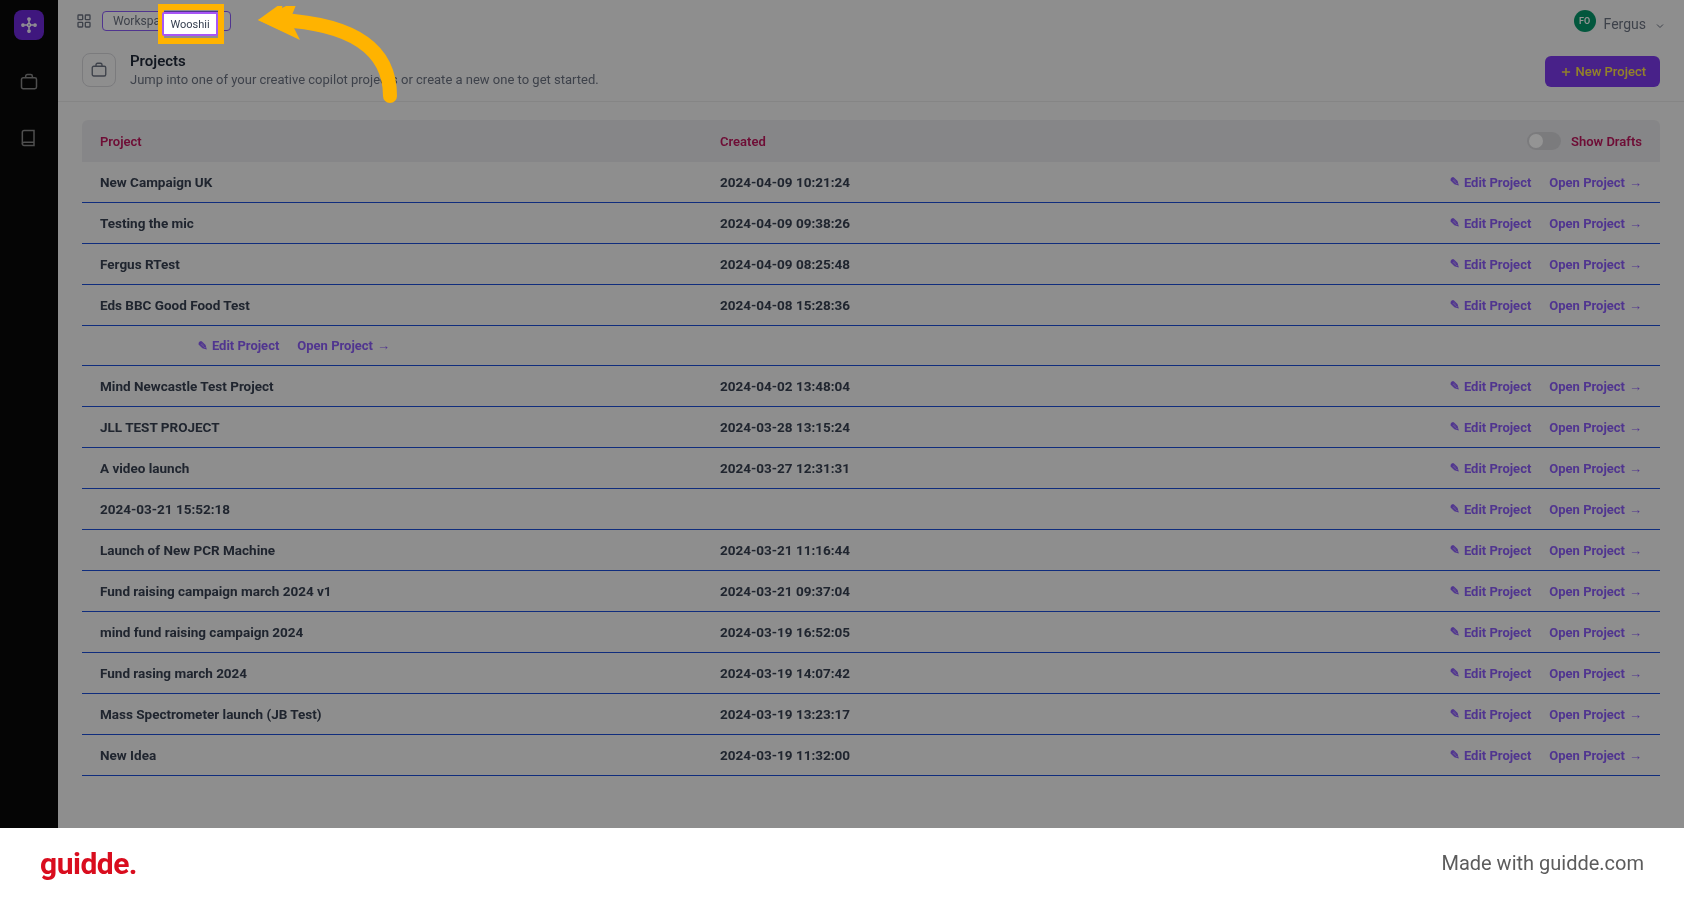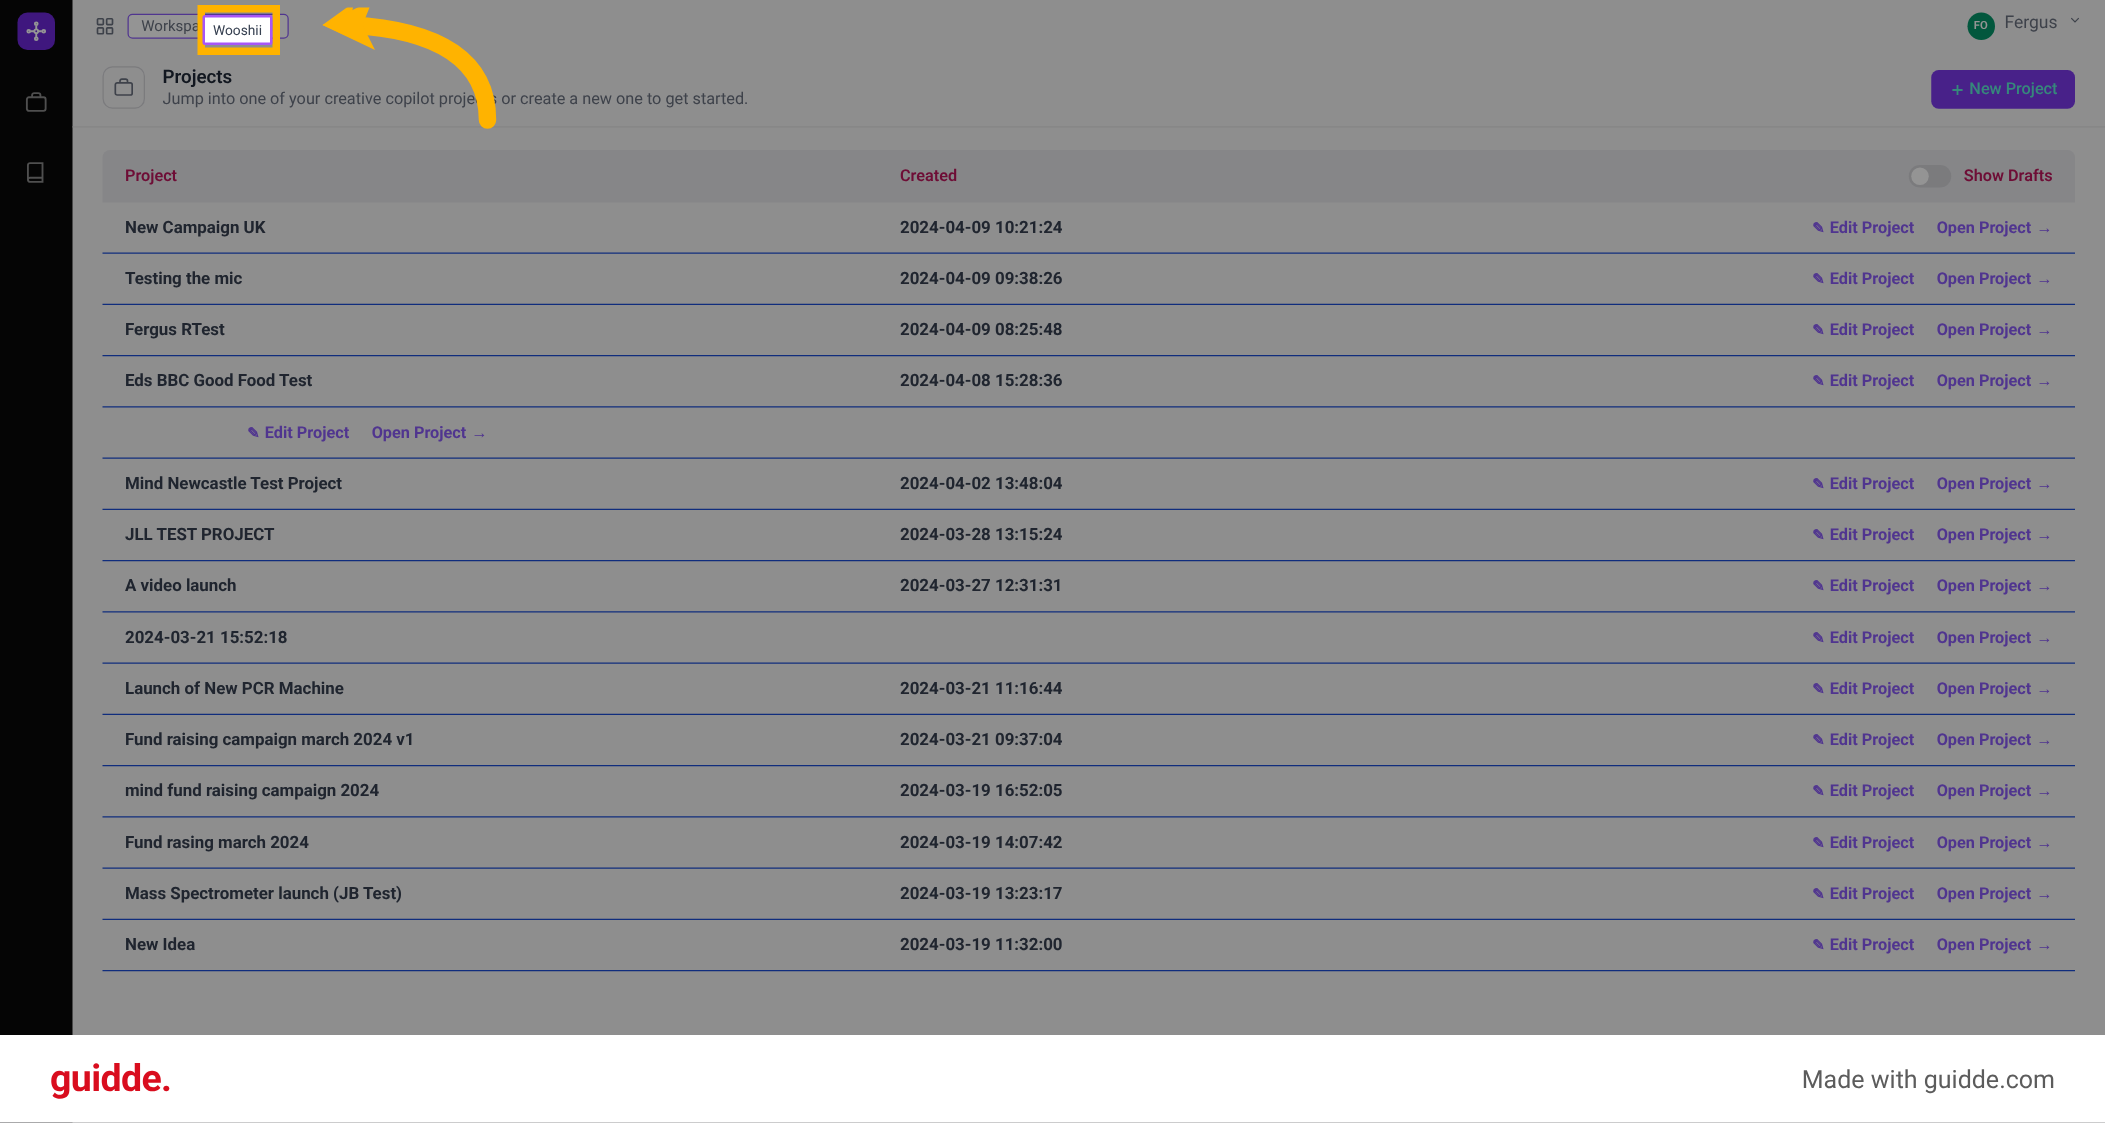--- a/index.html
+++ b/index.html
@@ -18,29 +18,29 @@
 .sidebar .nav-icon { width: 28px; height: 28px; display: flex; align-items: center; justify-content: center; color: #888; }
 
 .main { flex: 1; display: flex; flex-direction: column; }
 
 .topbar { height: 42px; display: flex; align-items: center; padding: 0 18px; gap: 10px; }
 .topbar .grid-icon { color: #6b7280; display:flex; align-items:center; }
 .workspace-chip { border: 1px solid #8b5cf6; border-radius: 4px; padding: 2px 10px; font-size: 12px; color: #4b5563; display: flex; align-items: center; gap: 2px; background:#fff; }
 .workspace-chip .ws-label { color: #6b7280; }
 .workspace-chip .ws-name { color: #374151; }
 .topbar .spacer { flex: 1; }
-.user-chip { display: flex; align-items: flex-start; gap: 8px; color: #6b7280; font-size: 14px; }
+.user-chip { display: flex; align-items: flex-end; gap: 8px; color: #6b7280; font-size: 14px; }
 .avatar { width: 22px; height: 22px; border-radius: 50%; background: #059669; color: #fff; font-size: 9px; font-weight: 600; display: flex; align-items: center; justify-content: center; }
 
 .page-header { display: flex; align-items: flex-end; padding: 10px 24px 14px 24px; gap: 14px; border-bottom: 1px solid #e5e5e5; }
 .page-header .ph-icon { width: 34px; height: 34px; border: 1px solid #d4d4d8; border-radius: 8px; display: flex; align-items: center; justify-content: center; color: #6b7280; }
 .ph-text .ph-title { font-size: 15px; font-weight: 600; color: #1f2937; }
 .ph-text .ph-sub { font-size: 13px; color: #6b7280; margin-top: 2px; }
 .page-header .spacer { flex: 1; }
-.new-project-btn { background: #7c3aed; color: #5eead4; border: none; border-radius: 6px; padding: 8px 14px; font-size: 13px; font-weight: 500; display: flex; align-items: center; gap: 2px; cursor: pointer; }
+.new-project-btn { background: #7c3aed; color: #fde047; border: none; border-radius: 6px; padding: 8px 14px; font-size: 13px; font-weight: 500; display: flex; align-items: center; gap: 2px; cursor: pointer; }
 
 .content { padding: 18px 24px; }
 .table-head { display: flex; align-items: center; background: #e7e7ea; border-radius: 6px 6px 0 0; padding: 12px 18px; font-size: 13px; font-weight: 600; color: #be185d; }
 .col-project { flex: 0 0 620px; }
 .col-created { flex: 1; }
 .col-actions { flex: 0 0 290px; display: flex; justify-content: flex-end; align-items: center; gap: 10px; }
 .toggle { width: 34px; height: 18px; background: #d4d4d8; border-radius: 10px; position: relative; }
 .toggle::after { content: ""; position: absolute; width: 14px; height: 14px; background: #fff; border-radius: 50%; top: 2px; left: 2px; }
 
 .row { display: flex; align-items: center; padding: 12px 18px; border-bottom: 1px solid #1d4ed8; font-size: 13.5px; color: #374151; font-weight: bold; }

